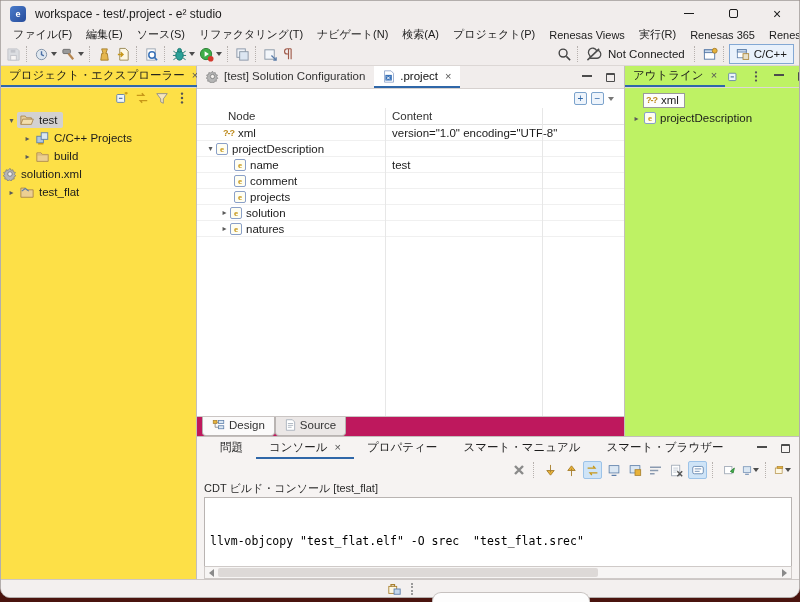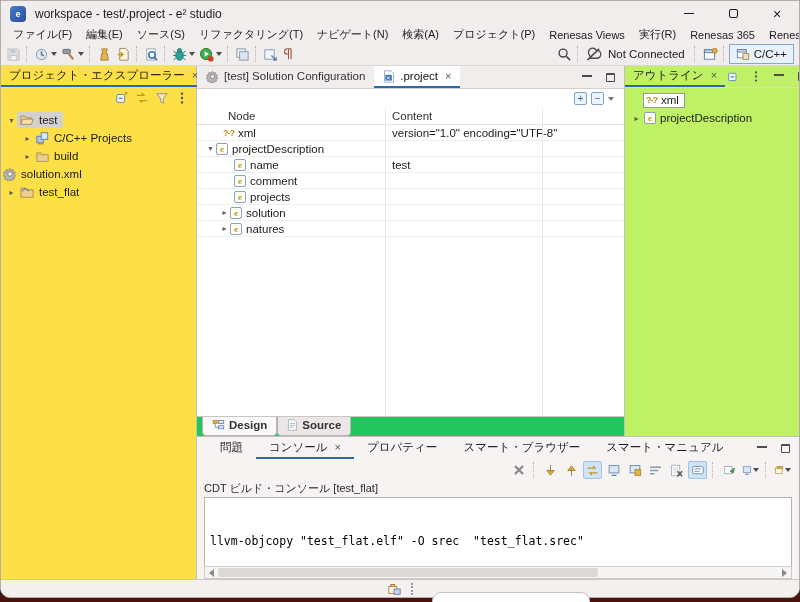--- a/index.html
+++ b/index.html
@@ -79,21 +79,21 @@
   .ed-table { flex:1; min-height:0; background:#fff; position:relative; font-size:11.5px; overflow:hidden; }
   .col-line { position:absolute; top:0; bottom:0; width:1px; background:#e7e7e7; }
   .thead { height:17px; display:flex; align-items:center; color:#333; border-bottom:1px solid #e3e3e3; }
   .th-node { width:188px; padding-left:31px; flex:none; }
   .th-content { padding-left:7px; }
   .trow { height:16px; display:flex; align-items:center; border-bottom:1px solid #f0f0f0; }
   .tnode { width:188px; flex:none; display:flex; align-items:center; gap:0; overflow:hidden; }
   .tnode .lbl { margin-left:4px; color:#1b1b1b; }
   .tcontent { flex:1; padding-left:7px; color:#1b1b1b; white-space:pre; overflow:hidden; }
   .ind { flex:none; }
-  .view-tabs { height:20px; flex:none; background:#22c55e; border-top:1px solid #cac5c3; display:flex; padding-left:5px;font-weight:bold; }
+  .view-tabs { height:20px; flex:none; background:#be185d; border-top:1px solid #cac5c3; display:flex; padding-left:5px; }
   .vtab { display:flex; align-items:center; gap:4px; font-size:11.5px; color:#333; padding:0 9px 2px;
     border:1px solid #b9b4b2; border-top:none; border-radius:0 0 4px 4px; background:#ebe7e6; }
   .vtab.active { background:#fbfafa; }
   
   .outline-body { flex:1; padding:3px 0 0 6px; font-size:11.5px; color:#1b1b1b; }
   .o-row { height:18px; display:flex; align-items:center; white-space:nowrap; }
   .o-sel { display:flex; align-items:center; gap:4px; border:1px solid #9a9a9a; background:#fdfdfd; padding:0 5px 1px 2px; }
   
   .bp-toolbar { height:22px; flex:none; display:flex; justify-content:flex-end; align-items:center; gap:2px; padding-right:7px; }
   .ci { width:19px; height:18px; display:flex; align-items:center; justify-content:center; border-radius:2px; border:1px solid transparent; }
@@ -537,24 +537,24 @@
               <span>問題</span>
             </div>
           <div class="panel-tab active" style="padding:0 13px">
             <span>コンソール</span>
             <span class="tab-close">×</span>
           </div>
           <div class="panel-tab" style="padding:0 13px">
               <span>プロパティー</span>
             </div>
           <div class="panel-tab" style="padding:0 13px">
+              <span>スマート・マニュアル</span>
+            </div>
+          <div class="panel-tab" style="padding:0 13px">
               <span>スマート・ブラウザー</span>
-            </div>
-          <div class="panel-tab" style="padding:0 13px">
-              <span>スマート・マニュアル</span>
             </div>
           <div class="panel-controls">
             <div class="mini-ic">
                 <div class="pc-min"></div>
               </div>
             <div class="mini-ic">
                 <div class="pc-max"></div>
               </div>
           </div>
         </div>

